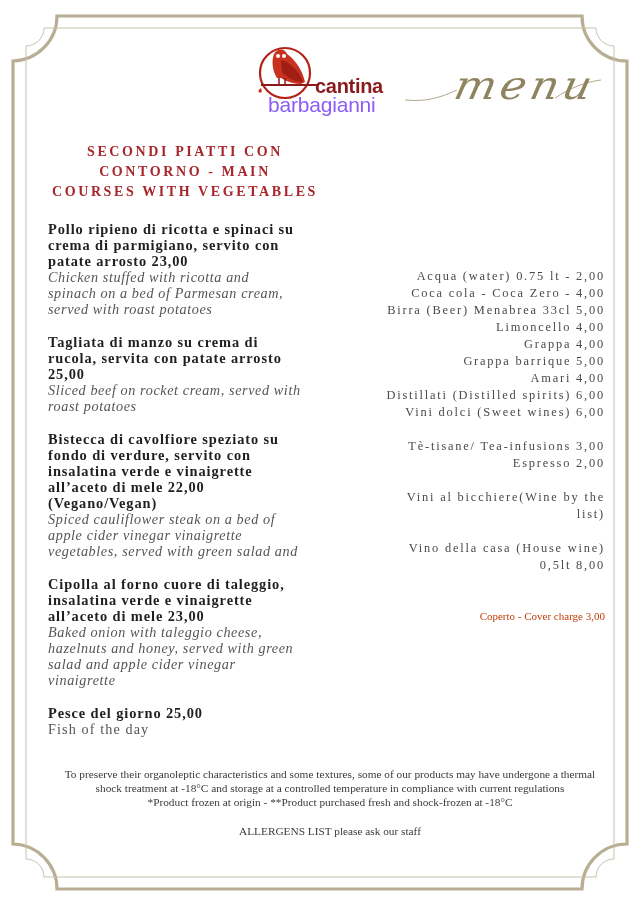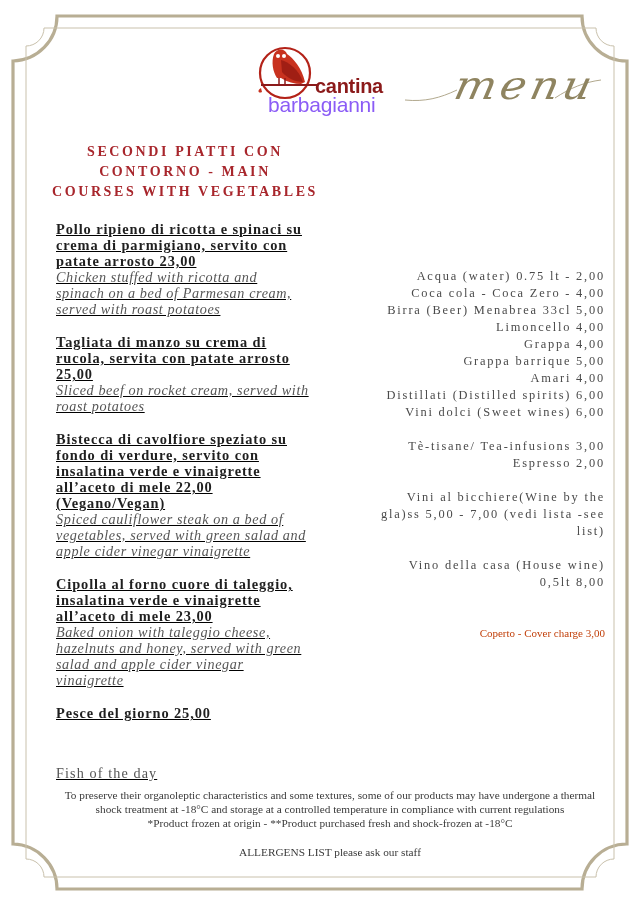--- a/index.html
+++ b/index.html
@@ -29,46 +29,46 @@
     font-family:"DejaVu Serif", serif; font-style:italic;
     font-size:44px; color:#8f8460; letter-spacing:4px; line-height:50px;
     transform:skewX(-12deg) scaleY(0.9);
   }
   .section-title {
     position:absolute; left:40px; top:142px; width:290px;
     text-align:center; color:#a8262c;
     font-family:"Liberation Serif", serif; font-weight:bold;
     font-size:14px; letter-spacing:2.6px; line-height:20px;
   }
-  .dishes { position:absolute; left:56px; top:221px; width:275px;text-decoration:underline; }
+  .dishes { position:absolute; left:48px; top:221px; width:275px; }
   .dish { margin-bottom:17px; }
   .dish-it {
     font-family:"Liberation Serif", serif; font-weight:bold;
     font-size:14.4px; letter-spacing:0.9px; color:#1f1f1f; line-height:16px;
   }
   .dish-en {
     font-family:"Liberation Serif", serif; font-style:italic;
     font-size:14.2px; letter-spacing:0.6px; color:#555; line-height:16px;
   }
-  .dish-en.upright { font-style:normal; letter-spacing:1.1px;margin-top:44px; }
+  .dish-en.upright { font-style:normal; letter-spacing:1.1px; }
   .drinks {
     position:absolute; left:345px; top:268px; width:260px;
     text-align:right; color:#4a4a4a;
     font-family:"Liberation Serif", serif; font-size:12.4px;
     letter-spacing:1.8px; line-height:17px;
   }
   .drinks .gap { height:17px; }
   .drinks .gap2 { height:34px; }
   .cover {
     font-size:11px; letter-spacing:0; color:#c2410c;
   }
   .footer {
     position:absolute; left:40px; top:767px; width:580px;
     text-align:center; color:#3a3a3a;
-    font-family:"Liberation Serif", serif; font-size:11.3px; line-height:14px;margin-top:21px;
+    font-family:"Liberation Serif", serif; font-size:11.3px; line-height:14px;
   }
   .footer .allergens { margin-top:15px; }
 </style>
 </head>
 <body>
 
 <svg class="frame" width="640" height="905" viewBox="0 0 640 905">
 
   <path d="M57 16 H582 A45 45 0 0 0 627 61 V844 A45 45 0 0 0 582 889 H57 A45 45 0 0 0 13 844 V61 A45 45 0 0 0 57 16 Z" fill="none" stroke="#b8ae94" stroke-width="3.2"></path>
 
@@ -136,22 +136,22 @@
   <div class="dish">
     <div class="dish-it">
       <div>Bistecca di cavolfiore speziato su</div>
       <div>fondo di verdure, servito con</div>
       <div>insalatina verde e vinaigrette</div>
       <div>all’aceto di mele 22,00</div>
       <div>(Vegano/Vegan)</div>
     </div>
     <div class="dish-en">
       <div>Spiced cauliflower steak on a bed of</div>
+      <div>apple cider vinegar vinaigrette</div>
       <div>vegetables, served with green salad and</div>
-      <div>apple cider vinegar vinaigrette</div>
     </div>
   </div>
 
   <div class="dish">
     <div class="dish-it">
       <div>Cipolla al forno cuore di taleggio,</div>
       <div>insalatina verde e vinaigrette</div>
       <div>all’aceto di mele 23,00</div>
     </div>
     <div class="dish-en">
@@ -180,21 +180,20 @@
   <div>Grappa 4,00</div>
   <div>Grappa barrique 5,00</div>
   <div>Amari 4,00</div>
   <div>Distillati (Distilled spirits) 6,00</div>
   <div>Vini dolci (Sweet wines) 6,00</div>
   <div class="gap"></div>
   <div>Tè-tisane/ Tea-infusions 3,00</div>
   <div>Espresso 2,00</div>
   <div class="gap"></div>
   <div>Vini al bicchiere(Wine by the</div>
-  <div>gla)ss 5,00 - 7,00 (vedi lista -see</div>
   <div>list)</div>
   <div class="gap"></div>
   <div>Vino della casa (House wine)</div>
   <div>0,5lt 8,00</div>
   <div class="gap2"></div>
   <div class="cover">Coperto - Cover charge 3,00</div>
 </div>
 
 <div class="footer">
   <div>To preserve their organoleptic characteristics and some textures, some of our products may have undergone a thermal</div>

